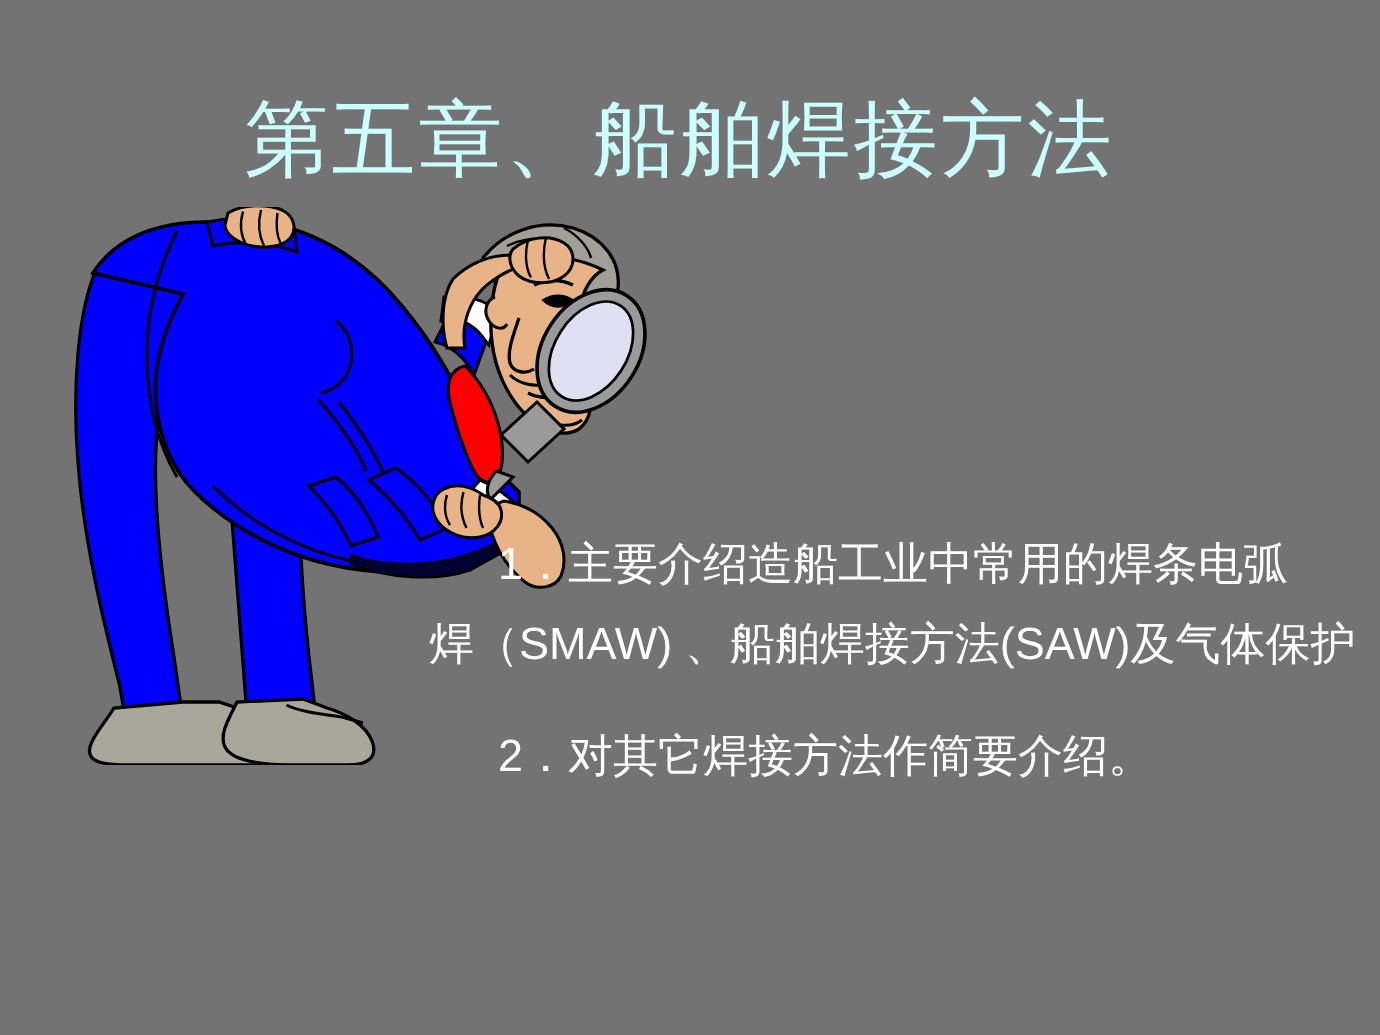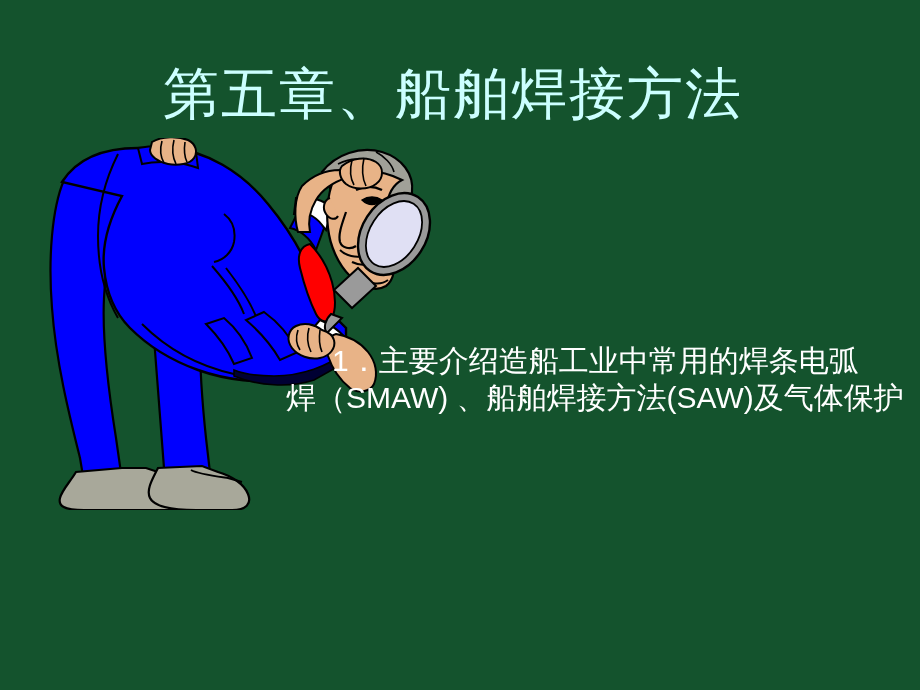--- a/index.html
+++ b/index.html
@@ -4,21 +4,21 @@
 <style>
   html, body {
     margin: 0;
     padding: 0;
     background: #000080;
   }
   #slide {
     position: relative;
     width: 920px;
     height: 690px;
-    background: #14532d;
+    background: #737373;
     overflow: hidden;
     font-family: "Liberation Sans", "DejaVu Sans", sans-serif;
   }
 
   
   #slide-title {
     position: absolute;
     left: 163px;
     top: 62px;
     font-size: 56px;
@@ -45,20 +45,21 @@
     white-space: nowrap;
     font-family: "DejaVu Sans", "Liberation Sans", sans-serif;
   }
   .body-line {
     font-size: 30px;
     line-height: 37px;
     color: #ffffff;
     white-space: nowrap;
     padding-left: 32px;
     font-family: "Liberation Sans", "DejaVu Sans", sans-serif;
+    margin-top: 16px;
   }
   .body-line.indent {
     padding-left: 78px;
   }
   .body-line.pt2 {
     padding-left: 78px;
     margin-top: 38px;
   }
 
   
@@ -171,15 +172,16 @@
       <path d="M296 28 C306 20 320 18 330 24 C338 29 338 40 330 46
                C322 52 308 52 300 46 C294 41 292 33 296 28 Z" fill="#e8b387" stroke="#000000" stroke-width="2"></path>
       <path d="M306 22 C304 30 304 40 308 47" fill="none" stroke="#000000" stroke-width="1.6"></path>
       <path d="M318 20 C316 29 316 40 320 48" fill="none" stroke="#000000" stroke-width="1.6"></path>
     </svg>
   </div>
 
   <div id="body-block">
     <div class="body-line indent">1．主要介绍造船工业中常用的焊条电弧</div>
     <div class="body-line">焊（SMAW) 、船舶焊接方法(SAW)及气体保护</div>
+    <div class="body-line pt2">2．对其它焊接方法作简要介绍。</div>
   </div>
 
 </div>
 
 </body></html>

